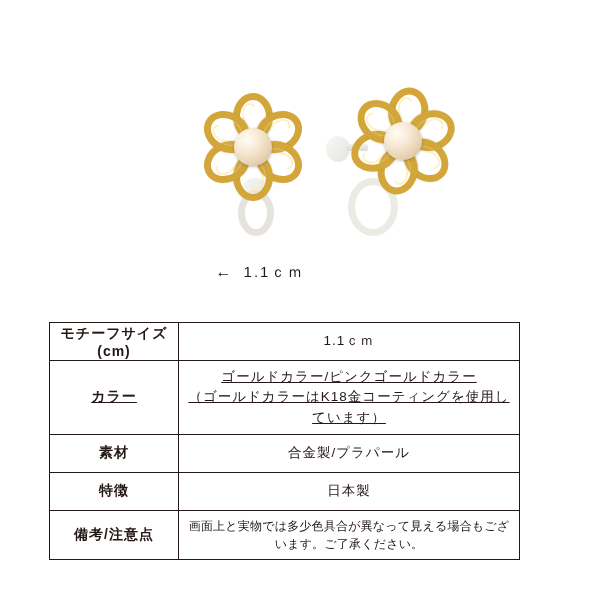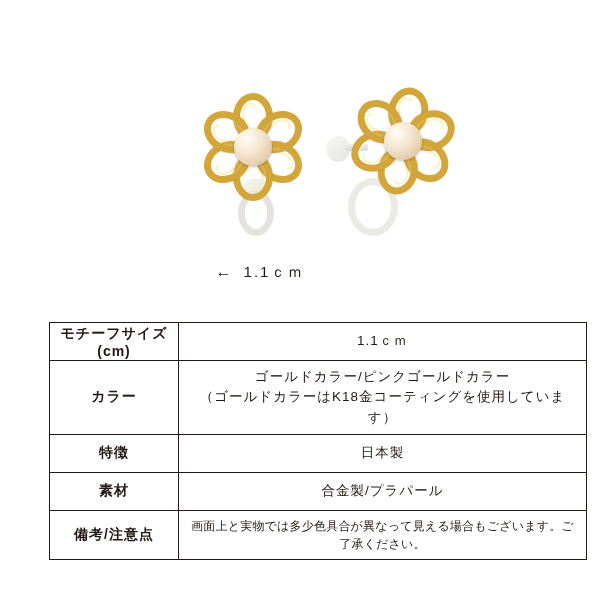--- a/index.html
+++ b/index.html
@@ -106,21 +106,21 @@
     display: inline-block;
     margin-right: 10px;
     font-size: 16px;
   }
 
   
   #spec-table {
     position: absolute;
     left: 49px;
     top: 322px;
-    width: 538px;
+    width: 471px;
     border-collapse: collapse;
     table-layout: fixed;
   }
   #spec-table td {
     border: 1px solid #231815;
     padding: 0;
     vertical-align: middle;
     text-align: center;
   }
   #spec-table td.label {
@@ -129,21 +129,21 @@
     font-size: 14px;
     font-weight: bold;
     letter-spacing: 1px;
   }
   #spec-table td.value {
     font-size: 13.5px;
     letter-spacing: 1px;
     padding: 6px 8px;
     line-height: 1.5;
   }
-  #spec-table tr.tall td { height: 46px; }
+  #spec-table tr.tall td { height: 46px; text-decoration: underline; }
   #spec-table td.value.small {
     font-size: 12px;
     letter-spacing: 0.2px;
   }
   .val-line { display: block; }
 </style>
 </head>
 <body>
 
 <div id="product-image">
@@ -196,29 +196,29 @@
       </td>
     </tr>
     <tr class="tall">
       <td class="label">カラー</td>
       <td class="value">
         <span class="val-line">ゴールドカラー/ピンクゴールドカラー</span>
         <span class="val-line">（ゴールドカラーはK18金コーティングを使用しています）</span>
       </td>
     </tr>
     <tr>
+      <td class="label">素材</td>
+      <td class="value">
+        <span class="val-line">合金製/プラパール</span>
+      </td>
+    </tr>
+    <tr>
       <td class="label">特徴</td>
       <td class="value">
         <span class="val-line">日本製</span>
-      </td>
-    </tr>
-    <tr>
-      <td class="label">素材</td>
-      <td class="value">
-        <span class="val-line">合金製/プラパール</span>
       </td>
     </tr>
     <tr>
       <td class="label">備考/注意点</td>
       <td class="value small">
         <span class="val-line">画面上と実物では多少色具合が異なって見える場合もございます。ご了承ください。</span>
       </td>
     </tr>
   </tbody>
 </table>

